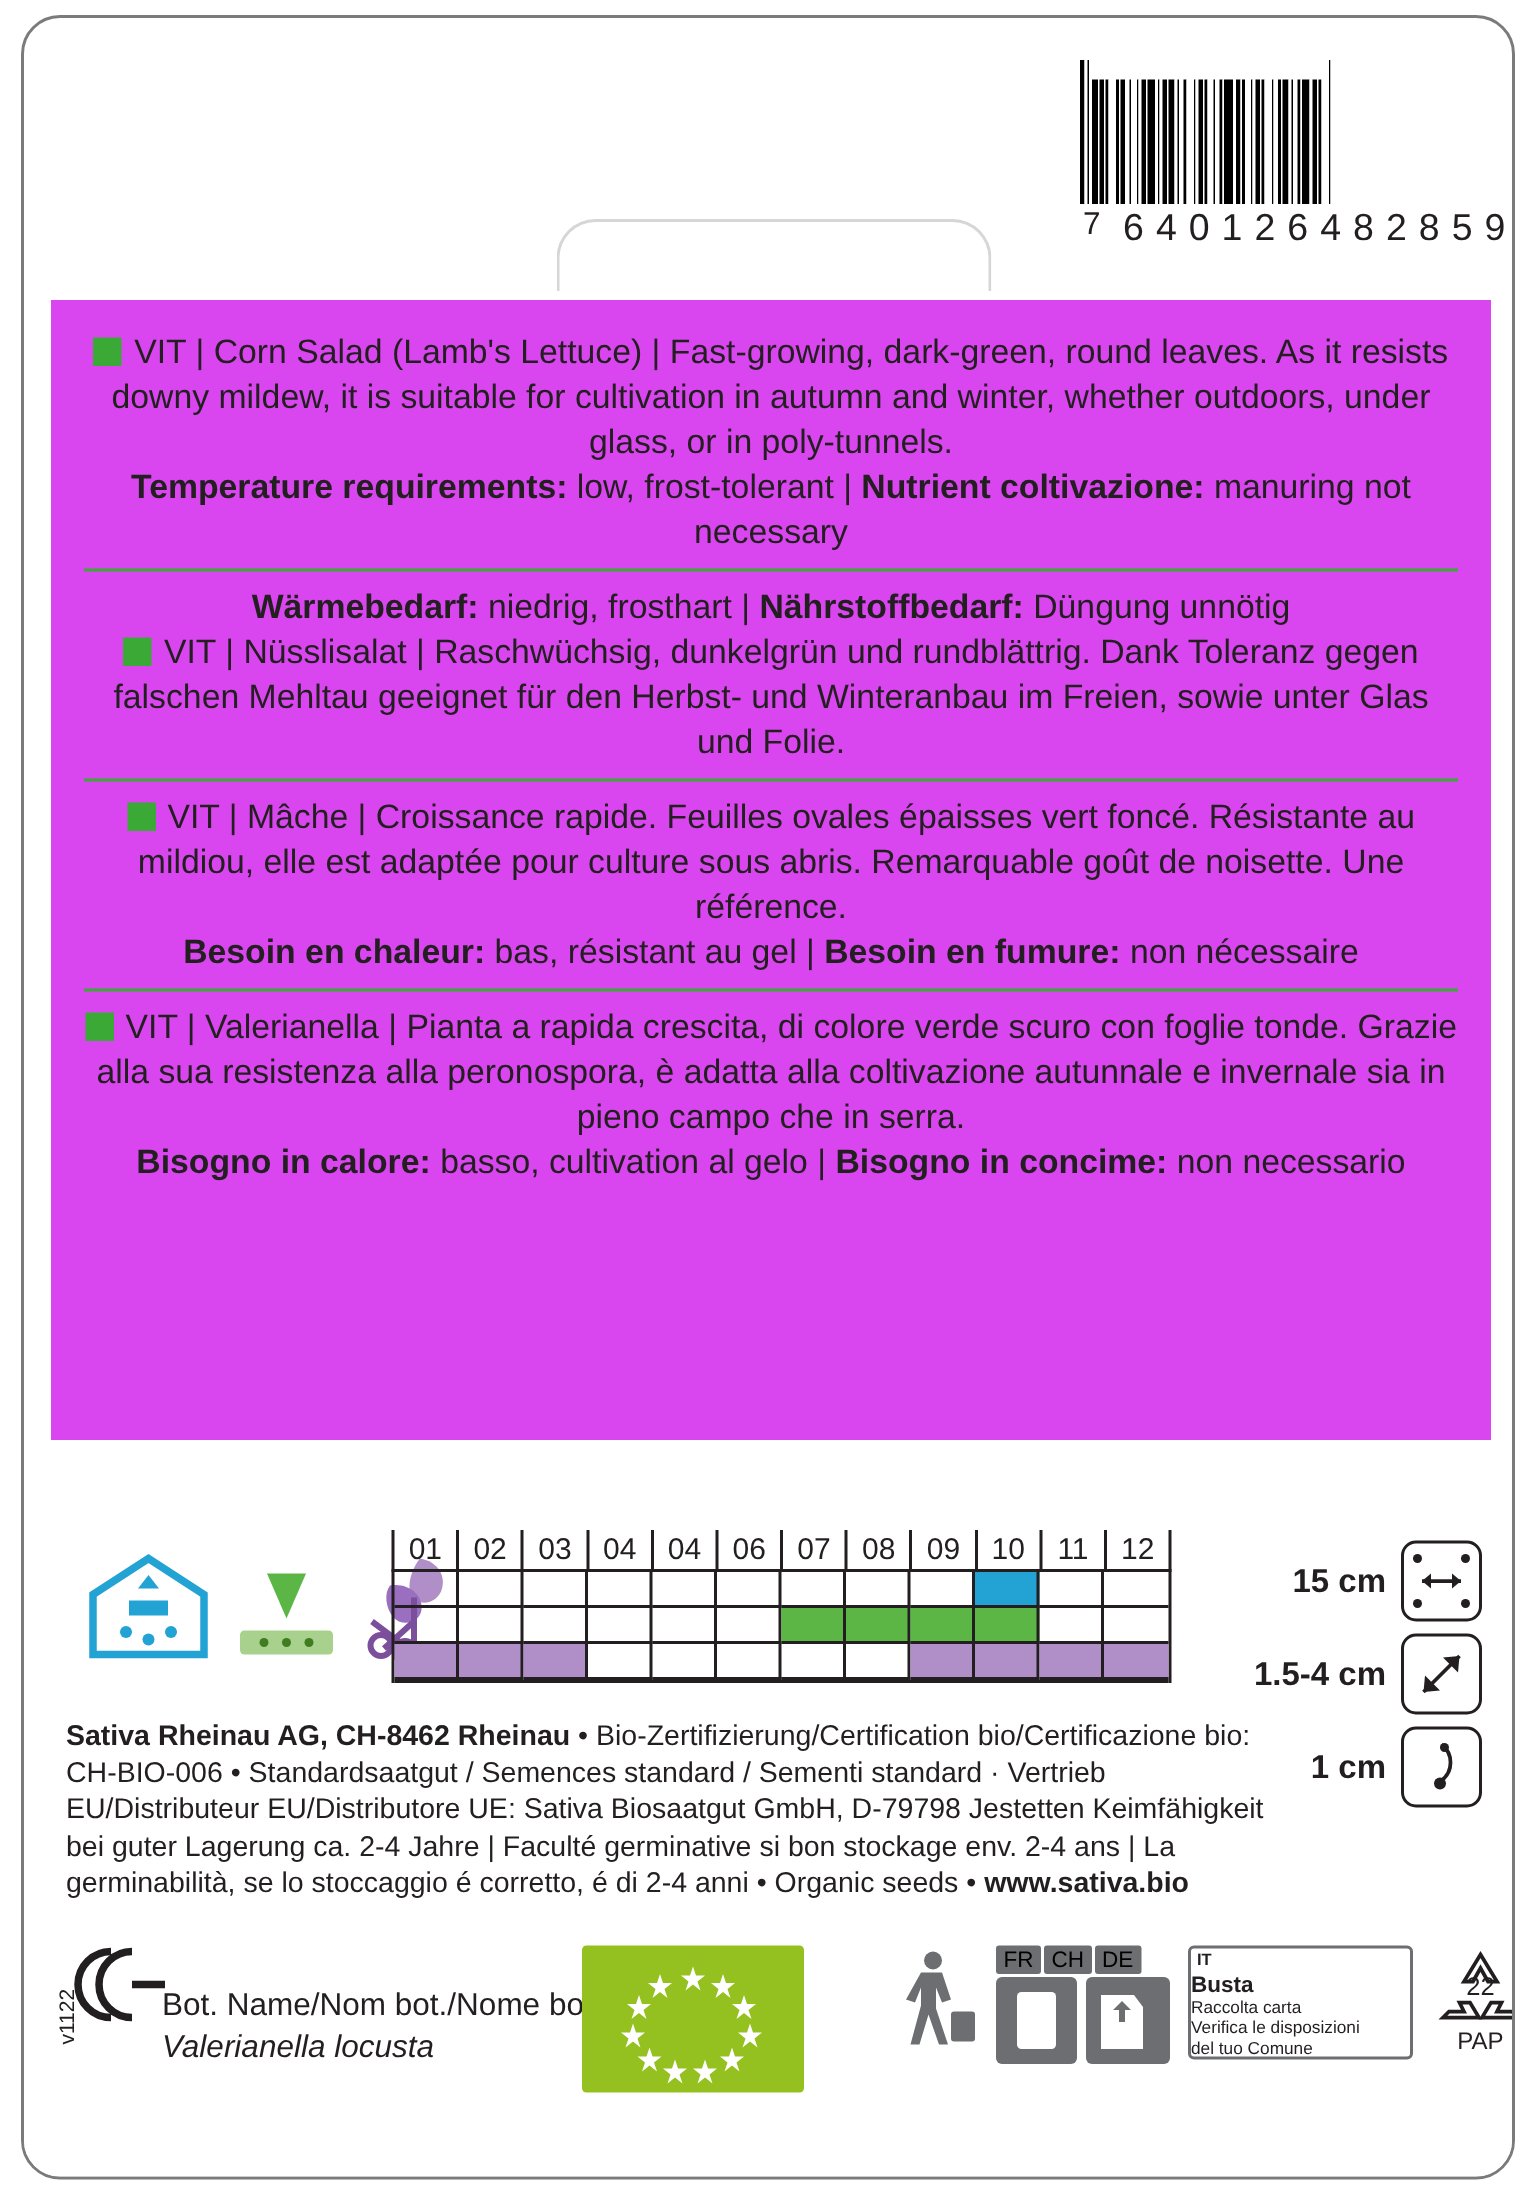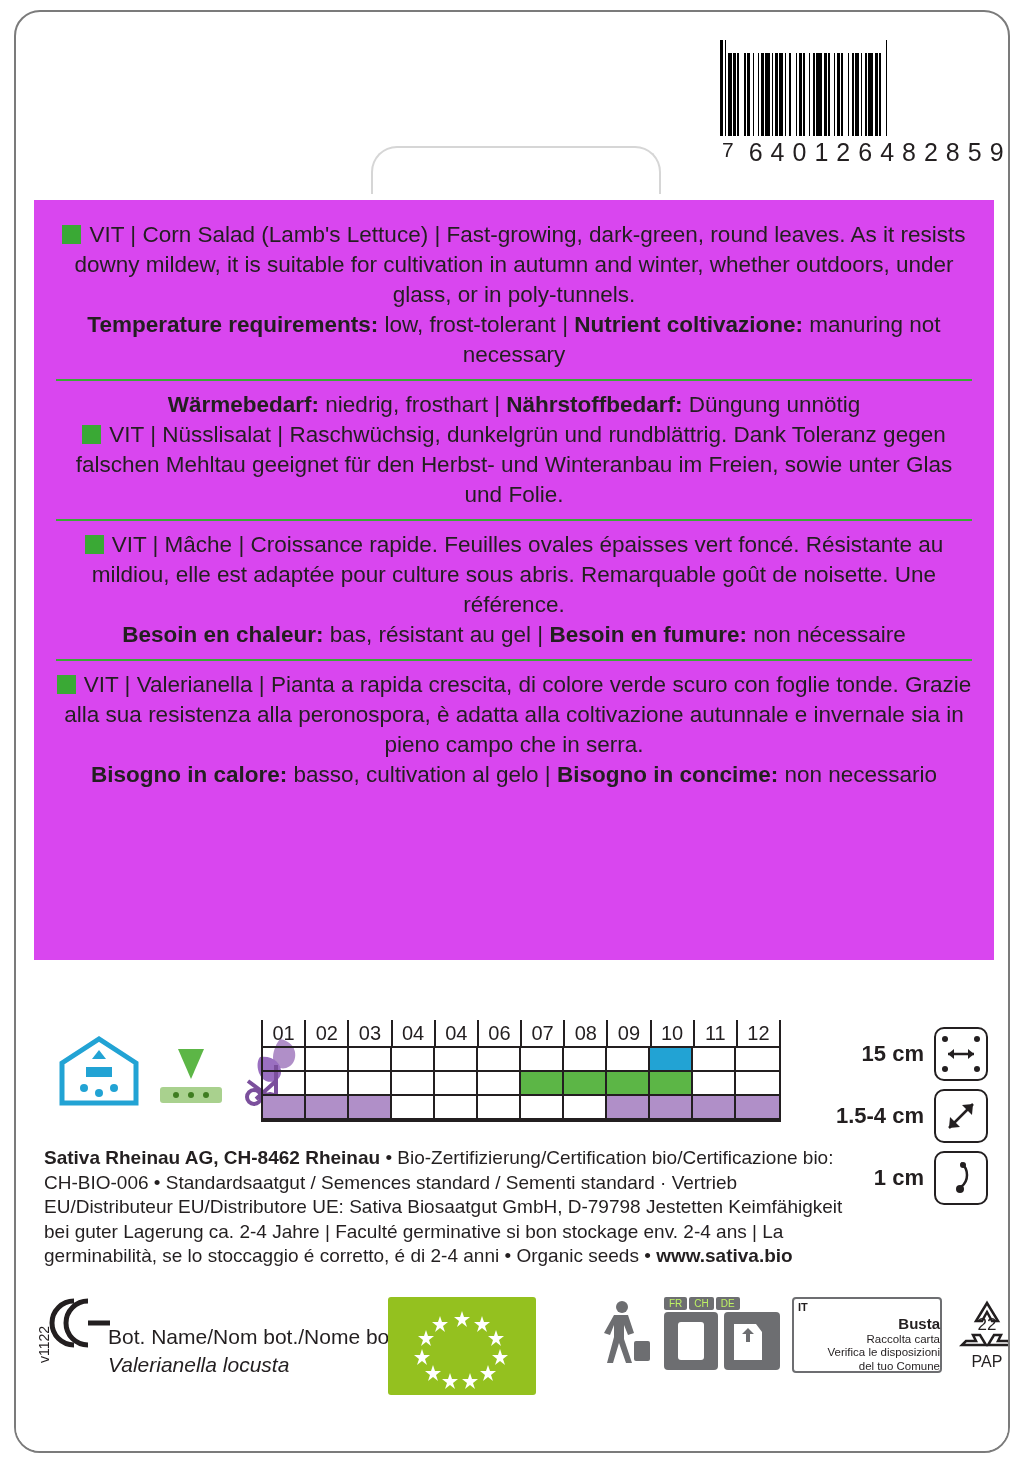--- a/index.html
+++ b/index.html
@@ -296,21 +296,21 @@
   }
   .busta {
     width: 150px;
     height: 76px;
     border: 2px solid #6d6e71;
     border-radius: 4px;
     box-sizing: border-box;
     position: relative;
     background: #fff;
     font-size: 11.5px;
-    text-align: right;
+    text-align: left;
     color: #231f20;
     padding-top: 18px;
     line-height: 13.5px;
   }
   .busta .bt {
     font-size: 15px;
     font-weight: bold;
     display: block;
     margin-bottom: 2px;
   }
@@ -319,22 +319,22 @@
     left: 4px; top: 2px;
     font-size: 11px;
     font-weight: bold;
   }
   .flags {
     display: flex;
     gap: 2px;
   }
   .flags span {
     background: #6d6e71;
-    color: #bef264;
-    font-size: 10px;
+    color: #000000;
+    font-size: 15px;
     padding: 1px 5px;
     border-radius: 2px;
   }
 </style>
 </head>
 <body>
 
 <div class="packet">
 
   <div class="topbar">

